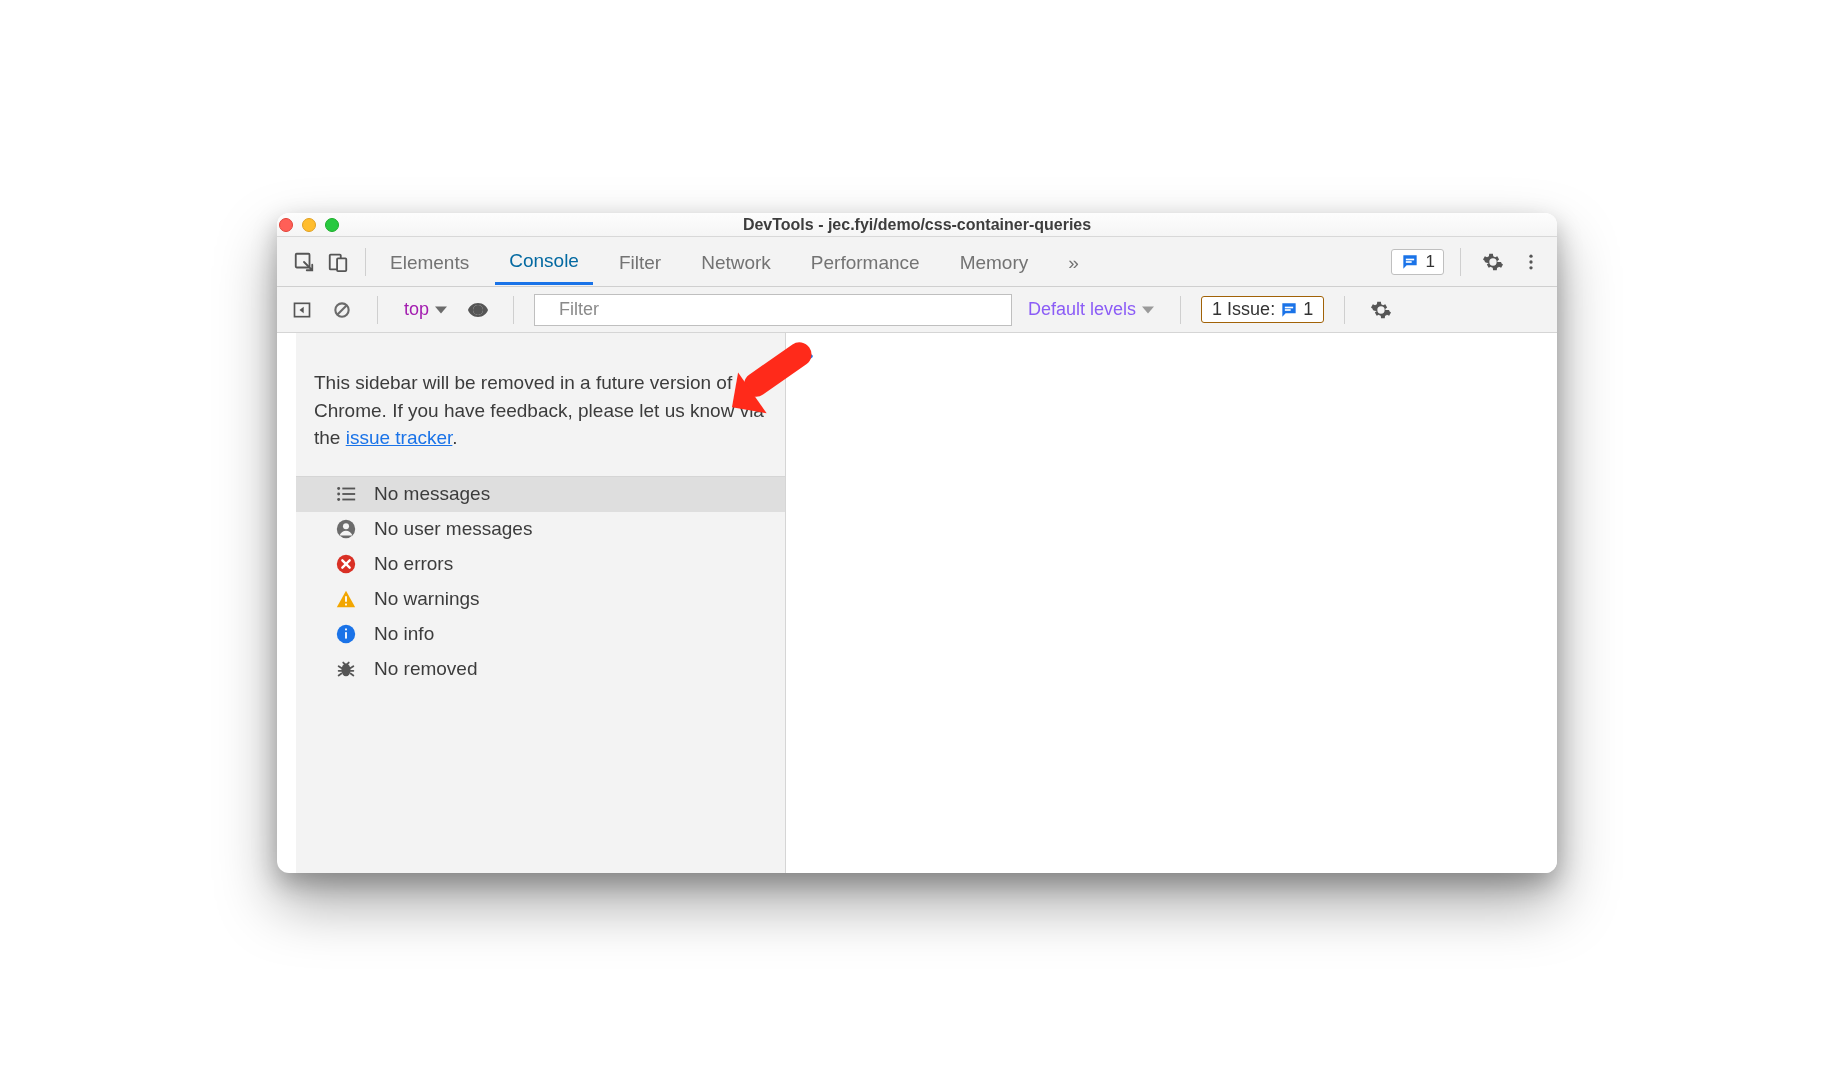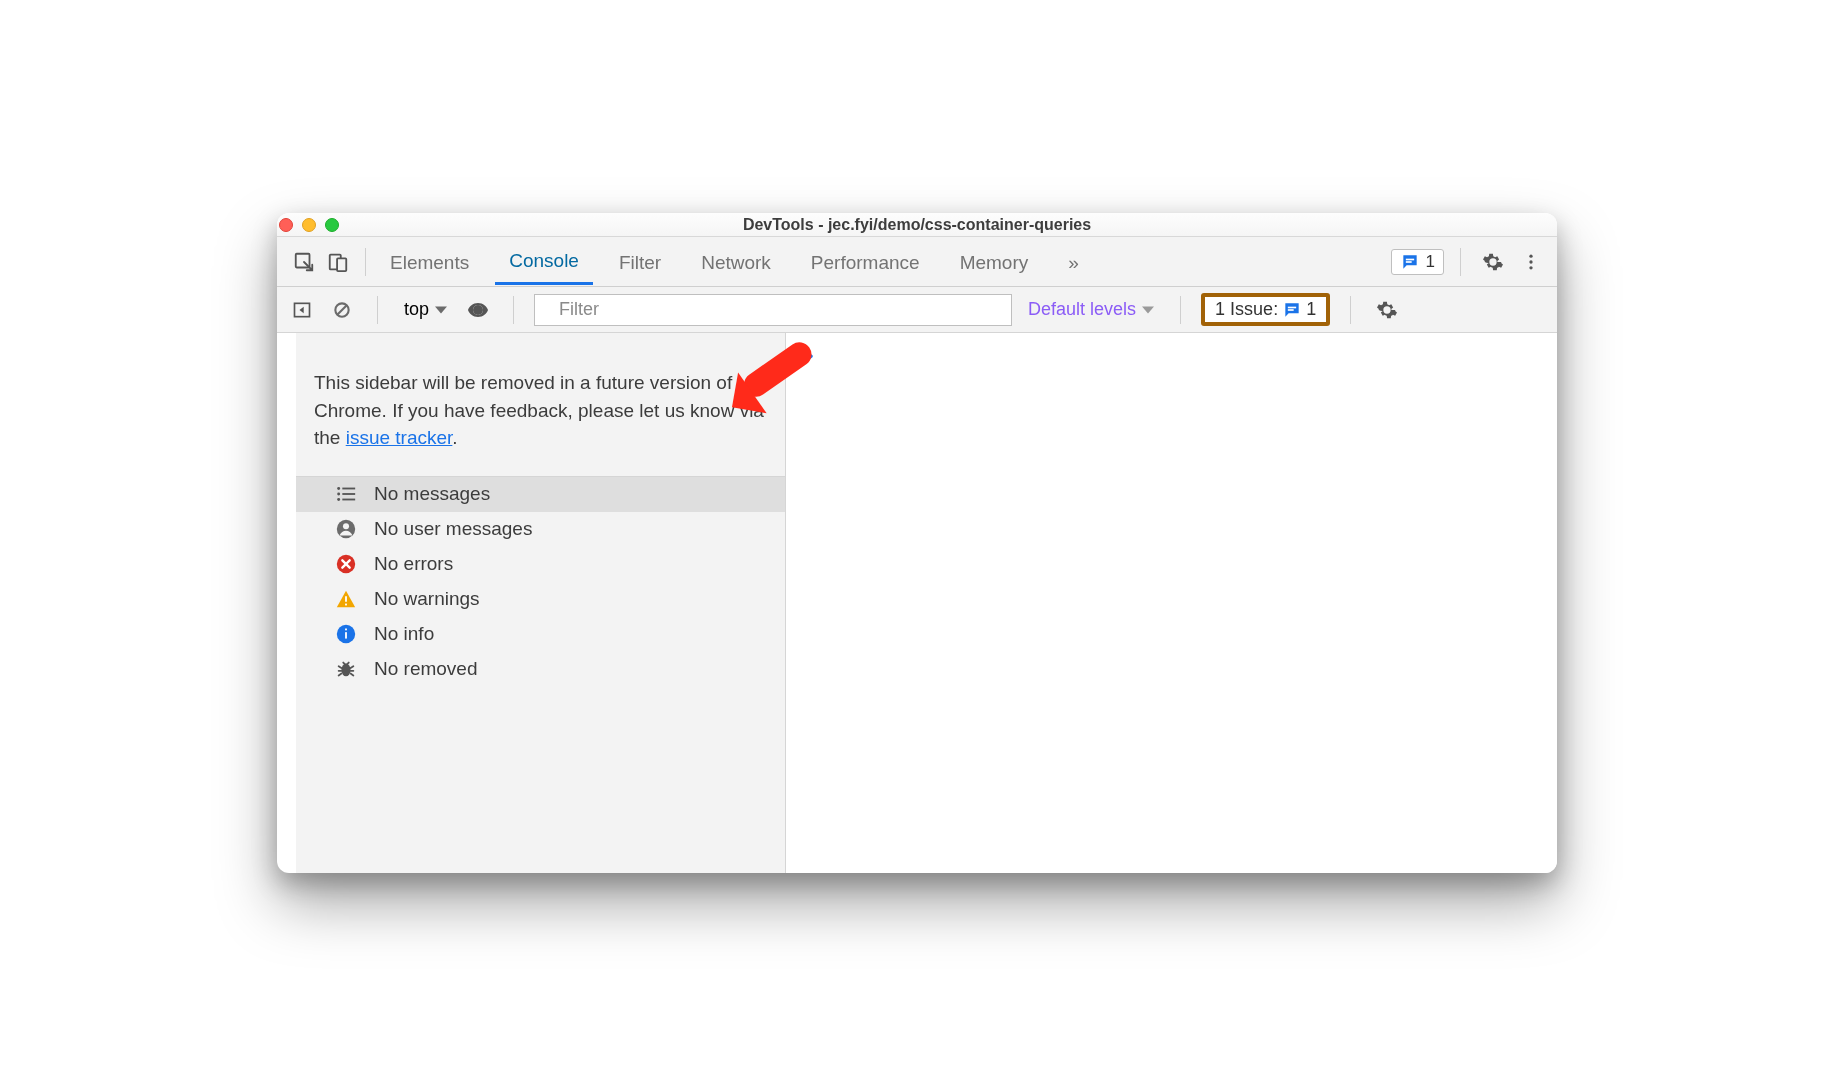--- a/index.html
+++ b/index.html
@@ -64,35 +64,35 @@
   .subbar {
     display:flex; align-items:center; gap:10px;
     height:46px; padding:5px 10px;
     border-bottom:1px solid #d5d5d5;
     background:#f3f3f3;
     font-size:18px; color:#555;
   }
   .sub-btn { width:30px;height:30px;display:flex;align-items:center;justify-content:center;color:#555;}
   .context-btn {
     display:flex;align-items:center;gap:6px;
-    padding:2px 6px; color:#000000;
+    padding:2px 6px; color:#a21caf;
   }
   .filter-input {
     flex:0 0 478px; height:32px;
     border:1px solid #bfbfbf; background:#fff;
     font-size:18px; color:#333; padding:0 24px;
   }
   .filter-input::placeholder { color:#8a8a8a;}
   .levels-btn {
     display:flex;align-items:center;gap:6px;color:#8b5cf6;
     padding:0 6px;
   }
   .issues-chip {
     display:flex;align-items:center;gap:4px;
-    border:4px solid #a16207; border-radius:3px; background:#fff;
+    border:1px solid #a16207; border-radius:3px; background:#fff;
     padding:2px 10px; color:#333; font-size:18px;
   }
   .body-row { display:flex; height:540px;}
   .sidebar {
     width:490px; background:#f3f3f3;
     border-right:1px solid #d5d5d5;
     display:flex; flex-direction:column;margin-left:19px;
   }
   .notice {
     padding:36px 18px 24px 18px;

